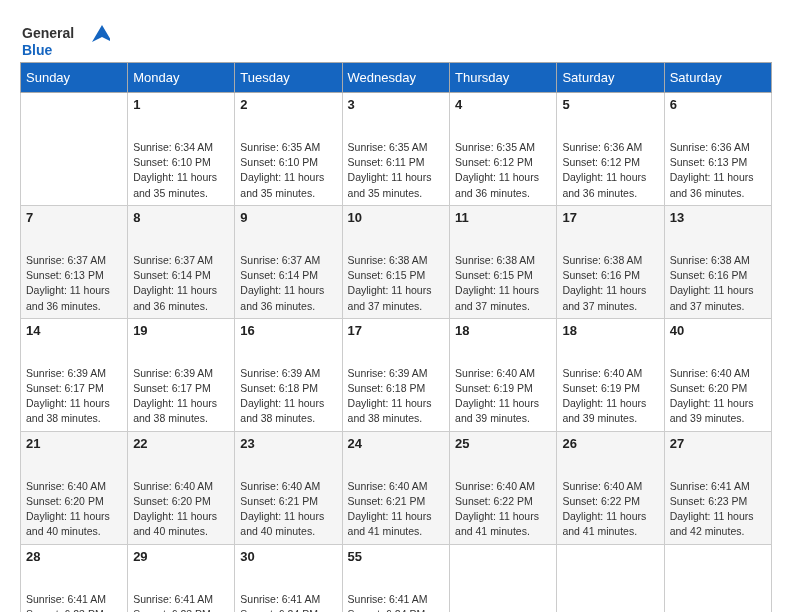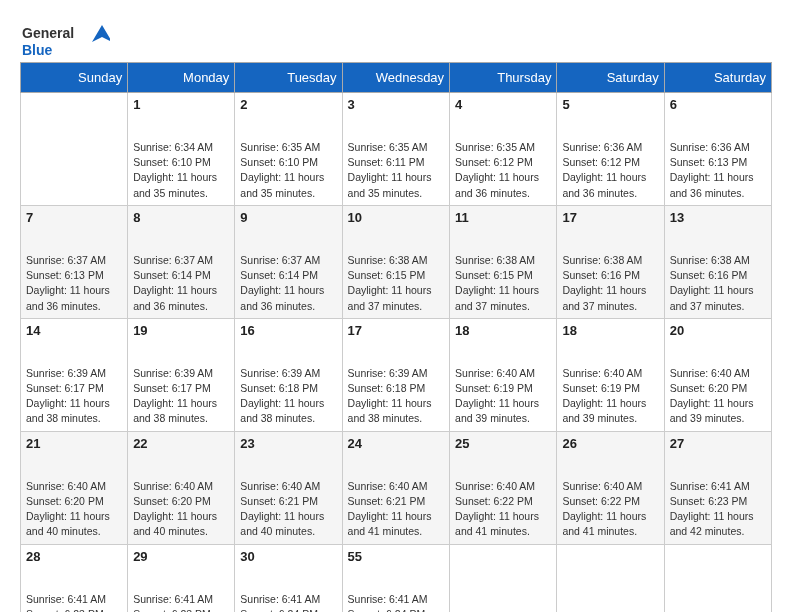--- a/index.html
+++ b/index.html
@@ -34,21 +34,21 @@
     }
     .calendar {
       width: 100%;
       border-collapse: collapse;
       font-size: 11px;
     }
     .calendar th {
       background-color: #1565c0;
       color: #fff;
       padding: 7px 5px;
-      text-align: right;
+      text-align: left;
       font-size: 13px;
       font-weight: normal;
       border: 1px solid #aaa;
     }
     .calendar td {
       vertical-align: top;
       padding: 4px 5px;
       border: 1px solid #ccc;
       width: 108px;
       min-height: 80px;
@@ -180,21 +180,21 @@
         </td>
         <td>
           <span class="day-num">18</span>
           <div class="day-info">Sunrise: 6:40 AM<br>Sunset: 6:19 PM<br>Daylight: 11 hours and 39 minutes.</div>
         </td>
         <td>
           <span class="day-num">18</span>
           <div class="day-info">Sunrise: 6:40 AM<br>Sunset: 6:19 PM<br>Daylight: 11 hours and 39 minutes.</div>
         </td>
         <td>
-          <span class="day-num">20</span>
+          <span class="day-num">40</span>
           <div class="day-info">Sunrise: 6:40 AM<br>Sunset: 6:20 PM<br>Daylight: 11 hours and 39 minutes.</div>
         </td>
       </tr>
       <tr>
         <td>
           <span class="day-num">21</span>
           <div class="day-info">Sunrise: 6:40 AM<br>Sunset: 6:20 PM<br>Daylight: 11 hours and 40 minutes.</div>
         </td>
         <td>
           <span class="day-num">22</span>

